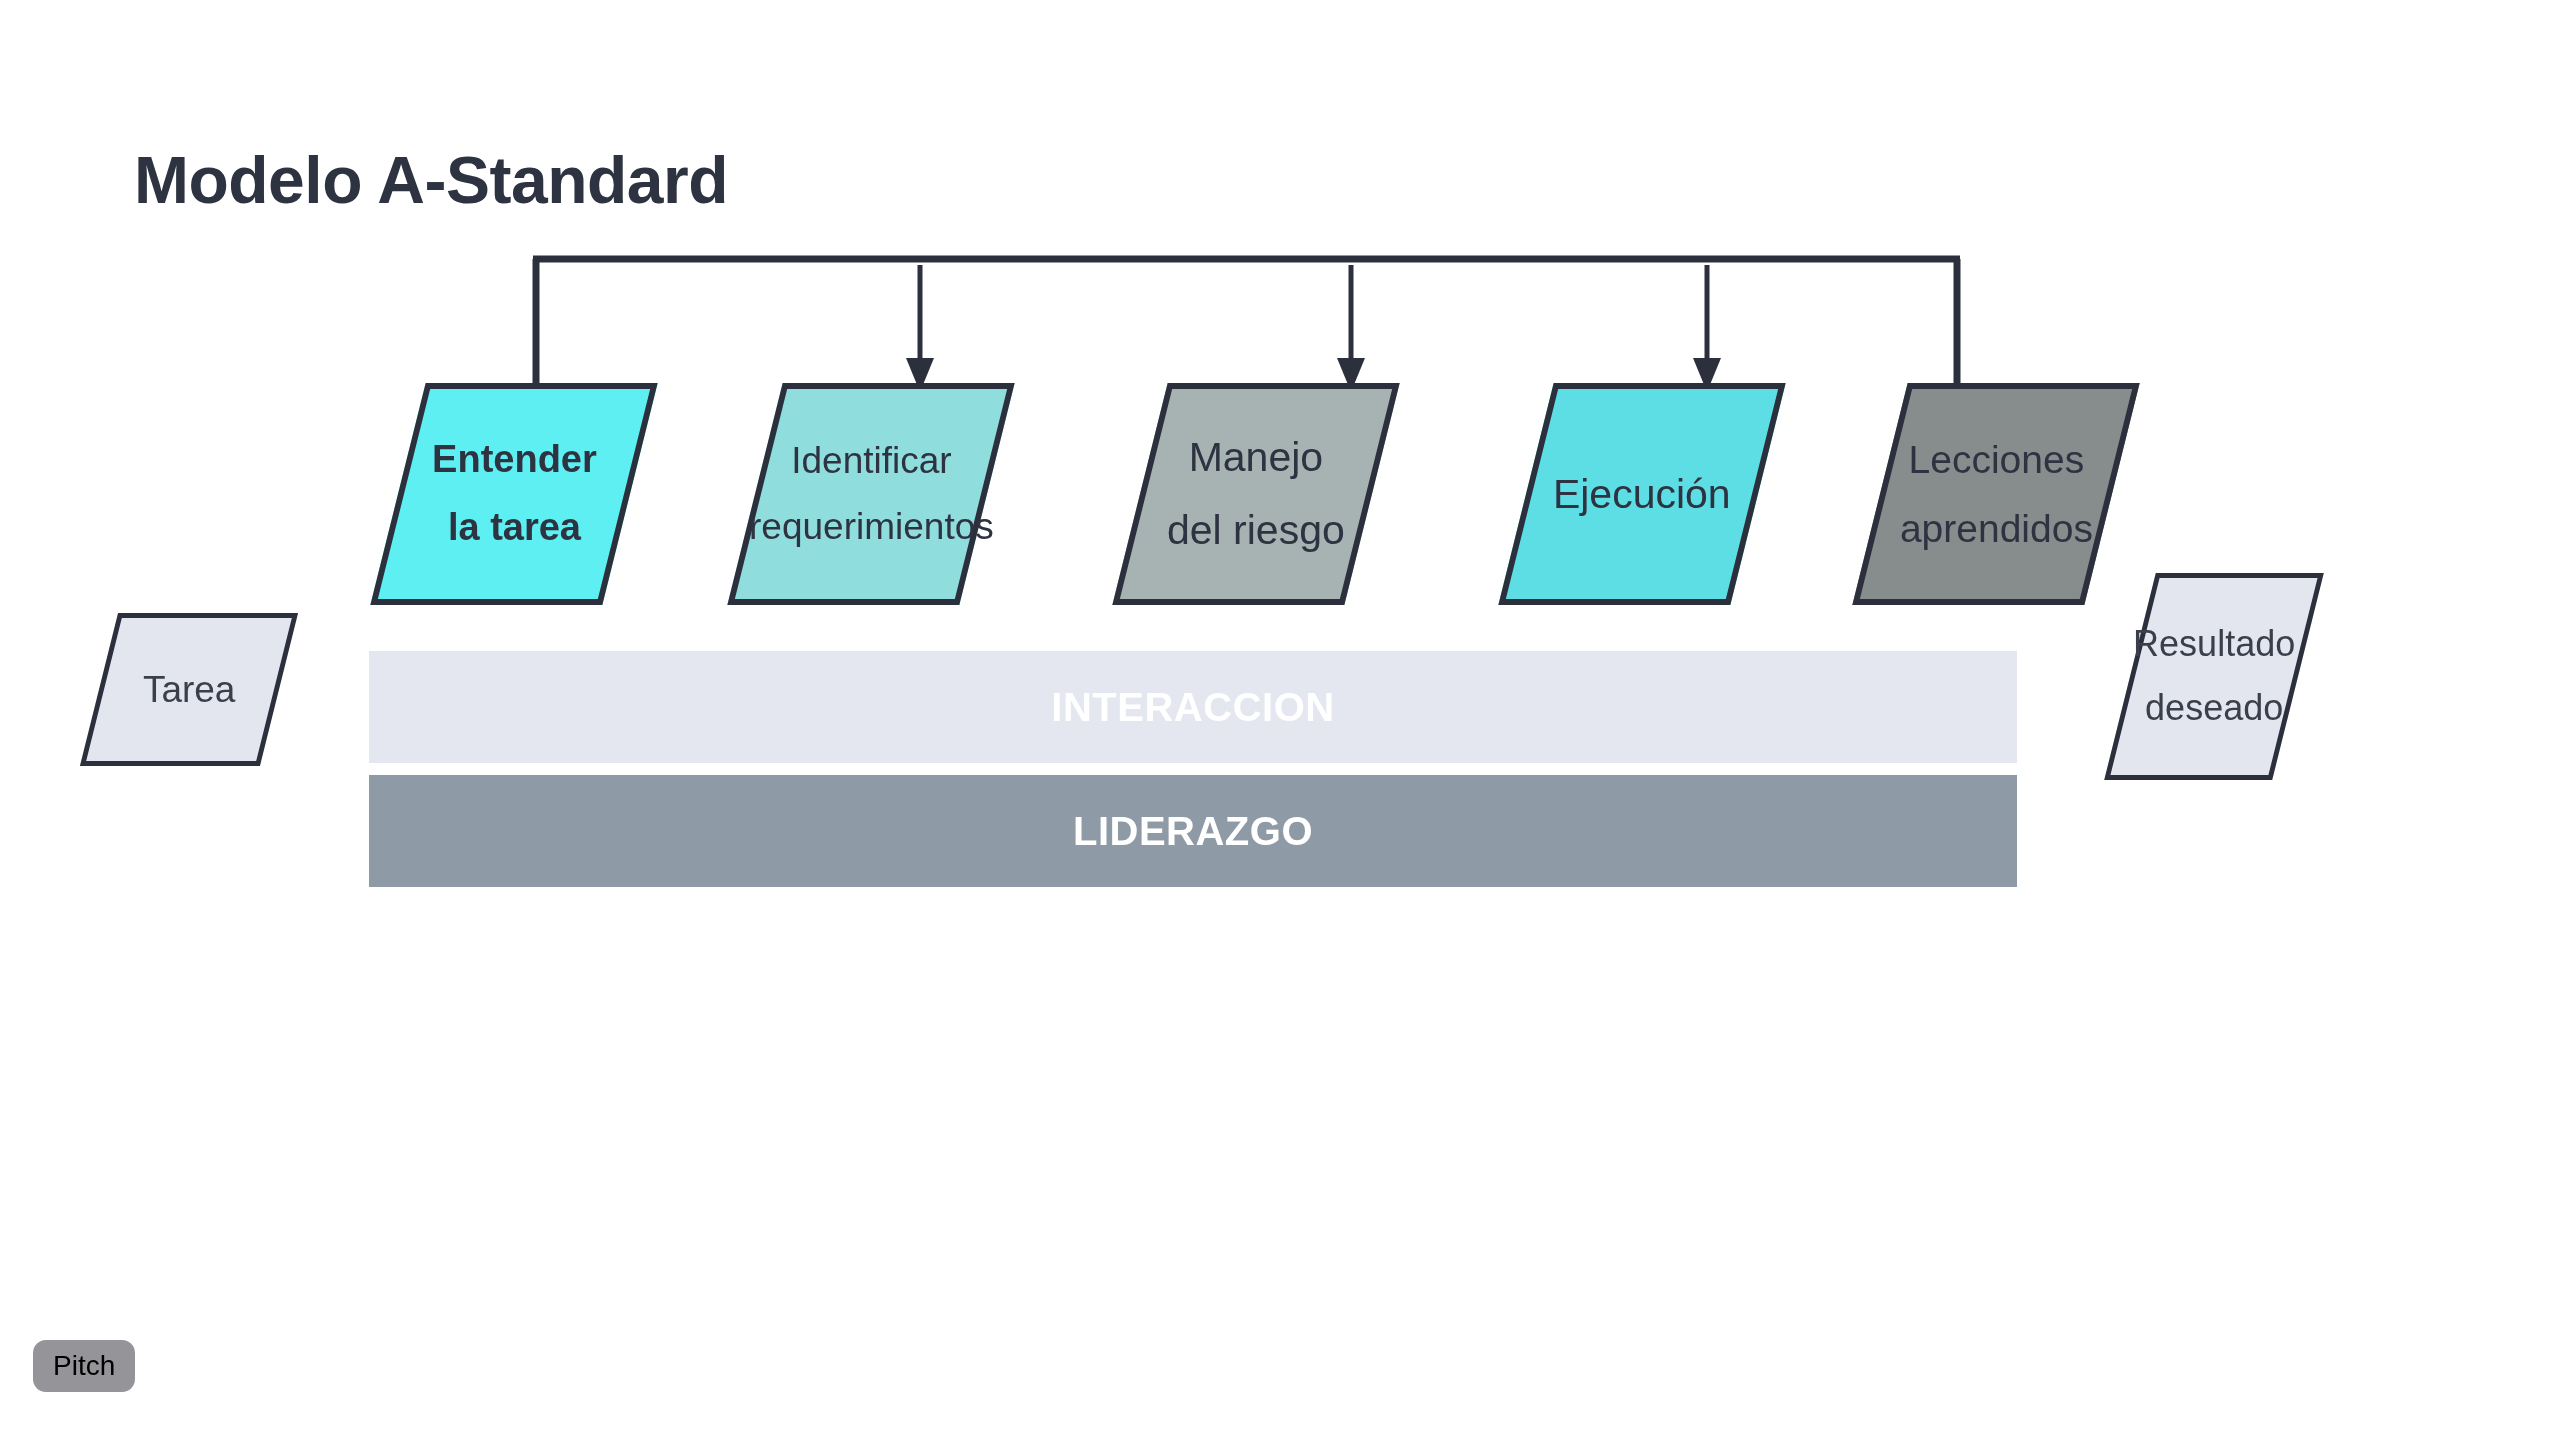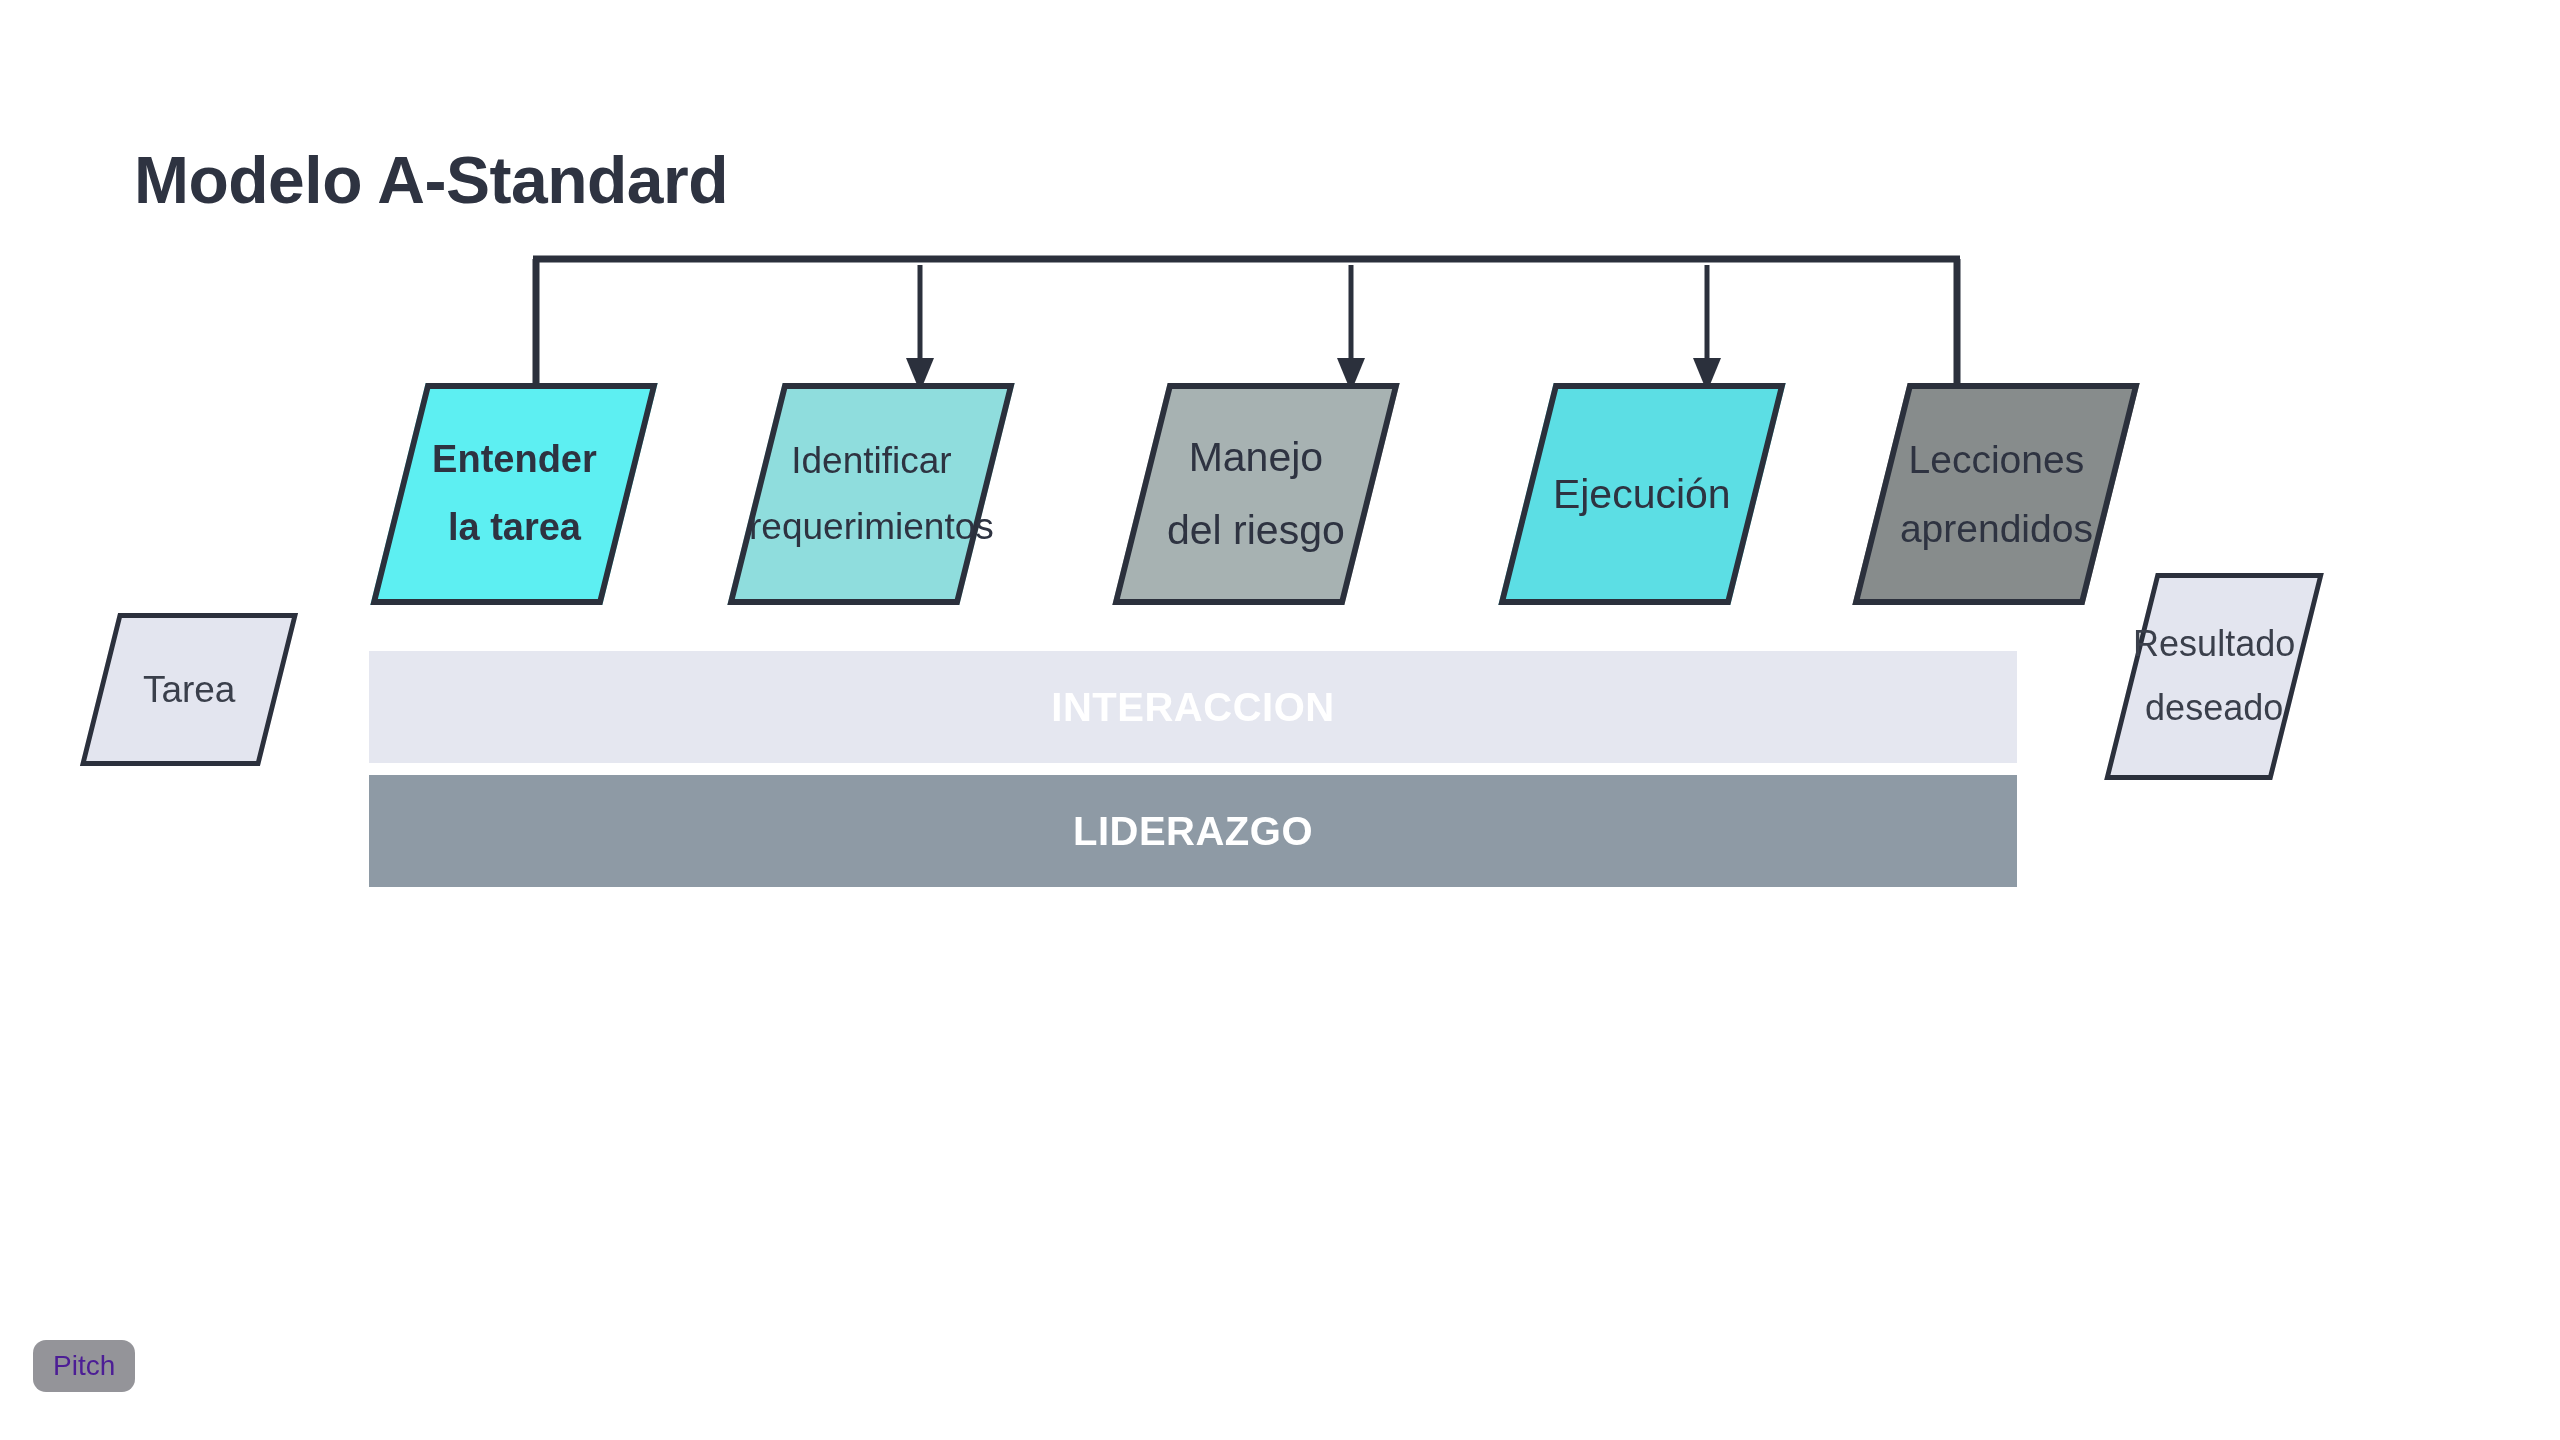--- a/index.html
+++ b/index.html
@@ -134,21 +134,21 @@
 
   
   .pitch-badge {
     position: absolute;
     left: 33px;
     bottom: 48px;
     height: 52px;
     padding: 0 20px;
     border-radius: 13px;
     background: #949499;
-    color: #4c1d95;
+    color: #000000;
     font-size: 28px;
     font-weight: 400;
     display: flex;
     align-items: center;
     justify-content: center;
     text-align: right;
   }
 </style>
 </head>
 <body>

